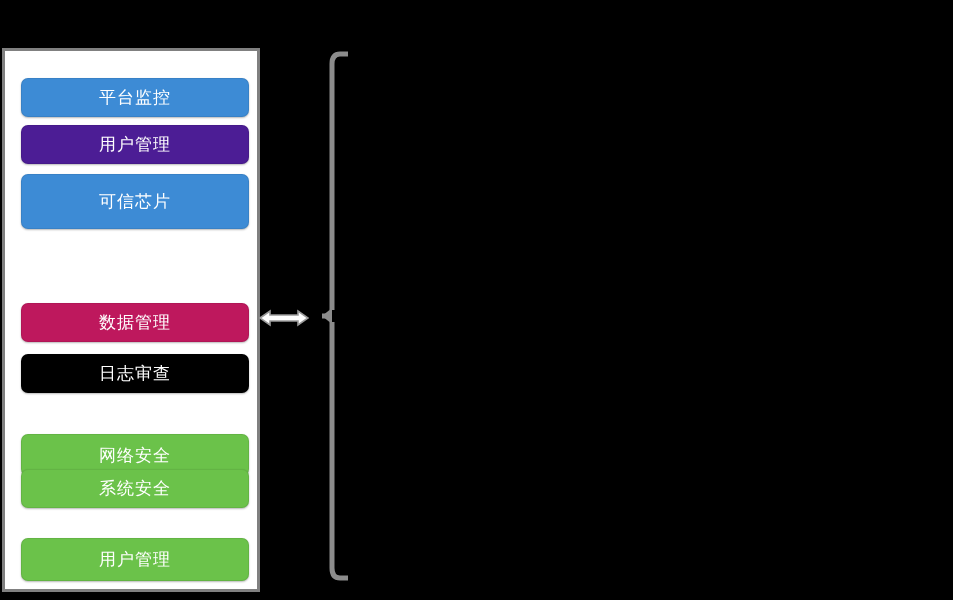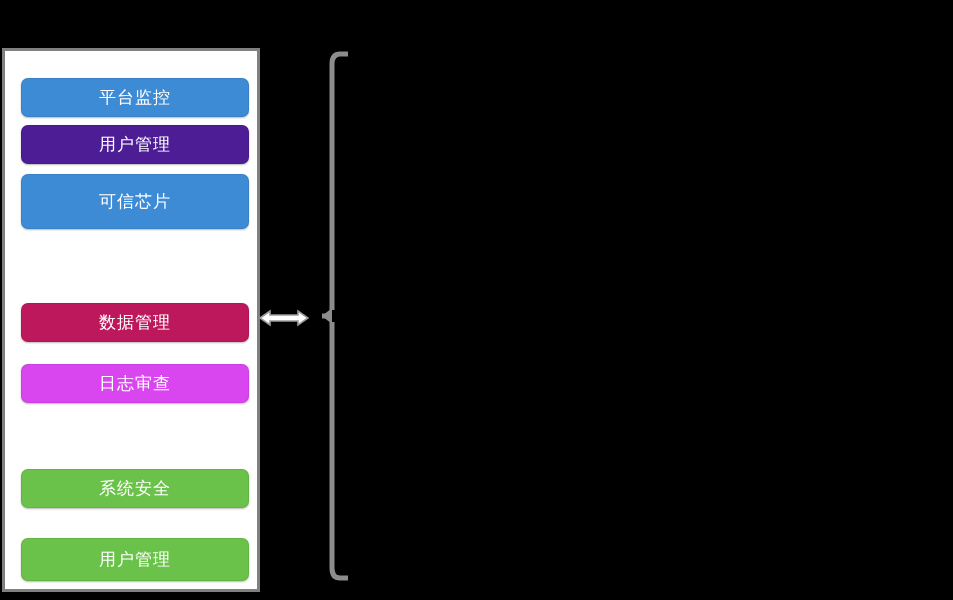--- a/index.html
+++ b/index.html
@@ -87,22 +87,23 @@
 
     <div class="pill blue" style="top: 27px; height: 39px; background: rgb(61, 139, 213);">平台监控</div>
 
     <div class="pill blue" style="top: 74px; height: 39px; background: #4c1d95; text-align: center;">用户管理</div>
 
     <div class="pill blue" style="top: 123px; height: 55px; background: rgb(61, 139, 213);">可信芯片</div>
 
 
     <div class="pill blue" style="top: 252px; height: 39px; background: #be185d;">数据管理</div>
 
-    <div class="pill blue" style="top: 313px; height: 39px; background: #d946ef;">日志审查</div>
+    <div class="pill blue" style="top: 303px; height: 39px; background: #000000;">日志审查</div>
 
+    <div class="pill green" style="top: 383px; height: 42px; background: rgb(107, 194, 74);">网络安全</div>
 
     <div class="pill green" style="top: 418px; height: 39px; background: rgb(107, 194, 74); text-align: center;">系统安全</div>
 
     <div class="pill green" style="top: 487px; height: 43px; background: rgb(107, 194, 74);">用户管理</div>
   </div>
 
   <div class="arrow-connector">
     <svg width="50" height="22" viewBox="0 0 50 22" xmlns="http://www.w3.org/2000/svg">
 
       <polygon points="1,11 11,4 11,8 39,8 39,4 49,11 39,18 39,14 11,14 11,18" fill="#ffffff" stroke="#9a9a9a" stroke-width="1.6" stroke-linejoin="miter"></polygon>

